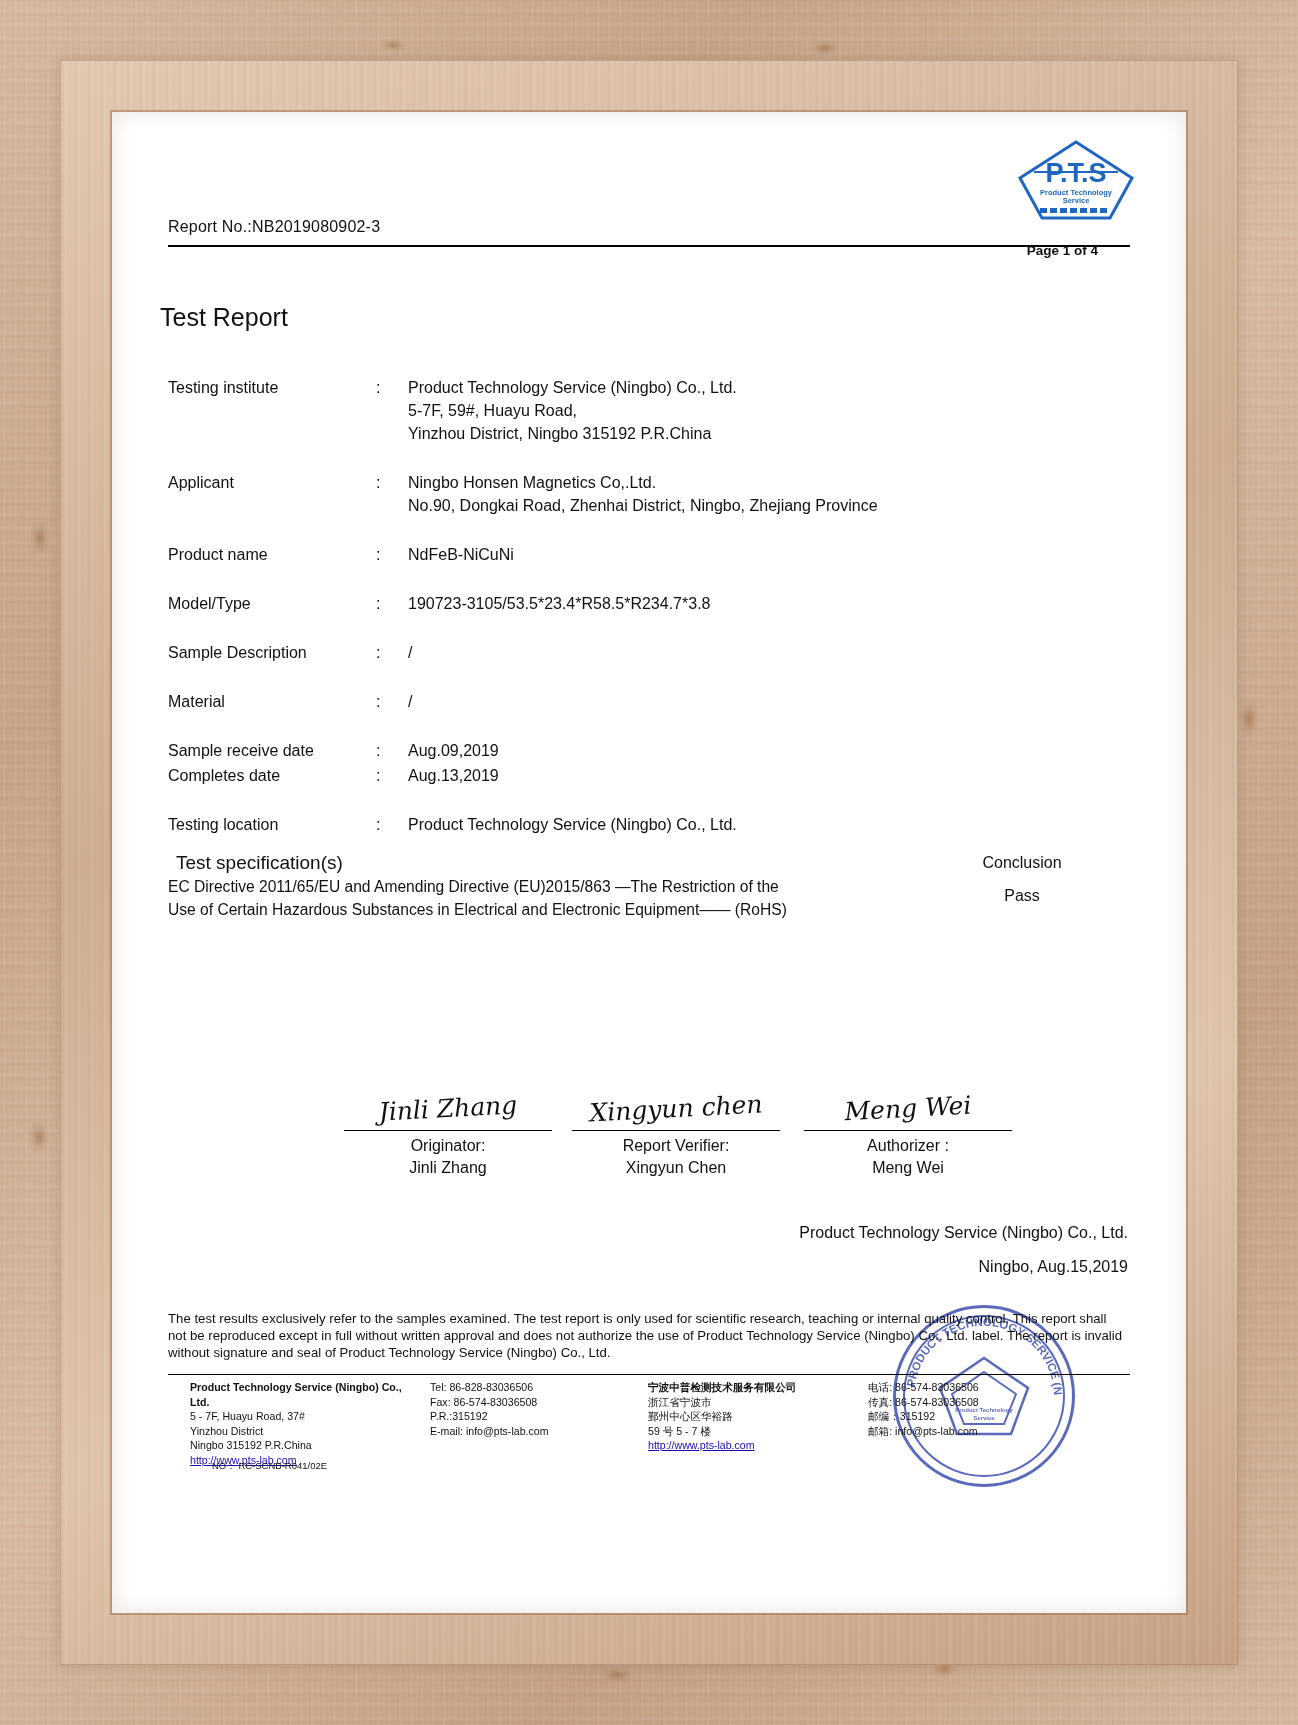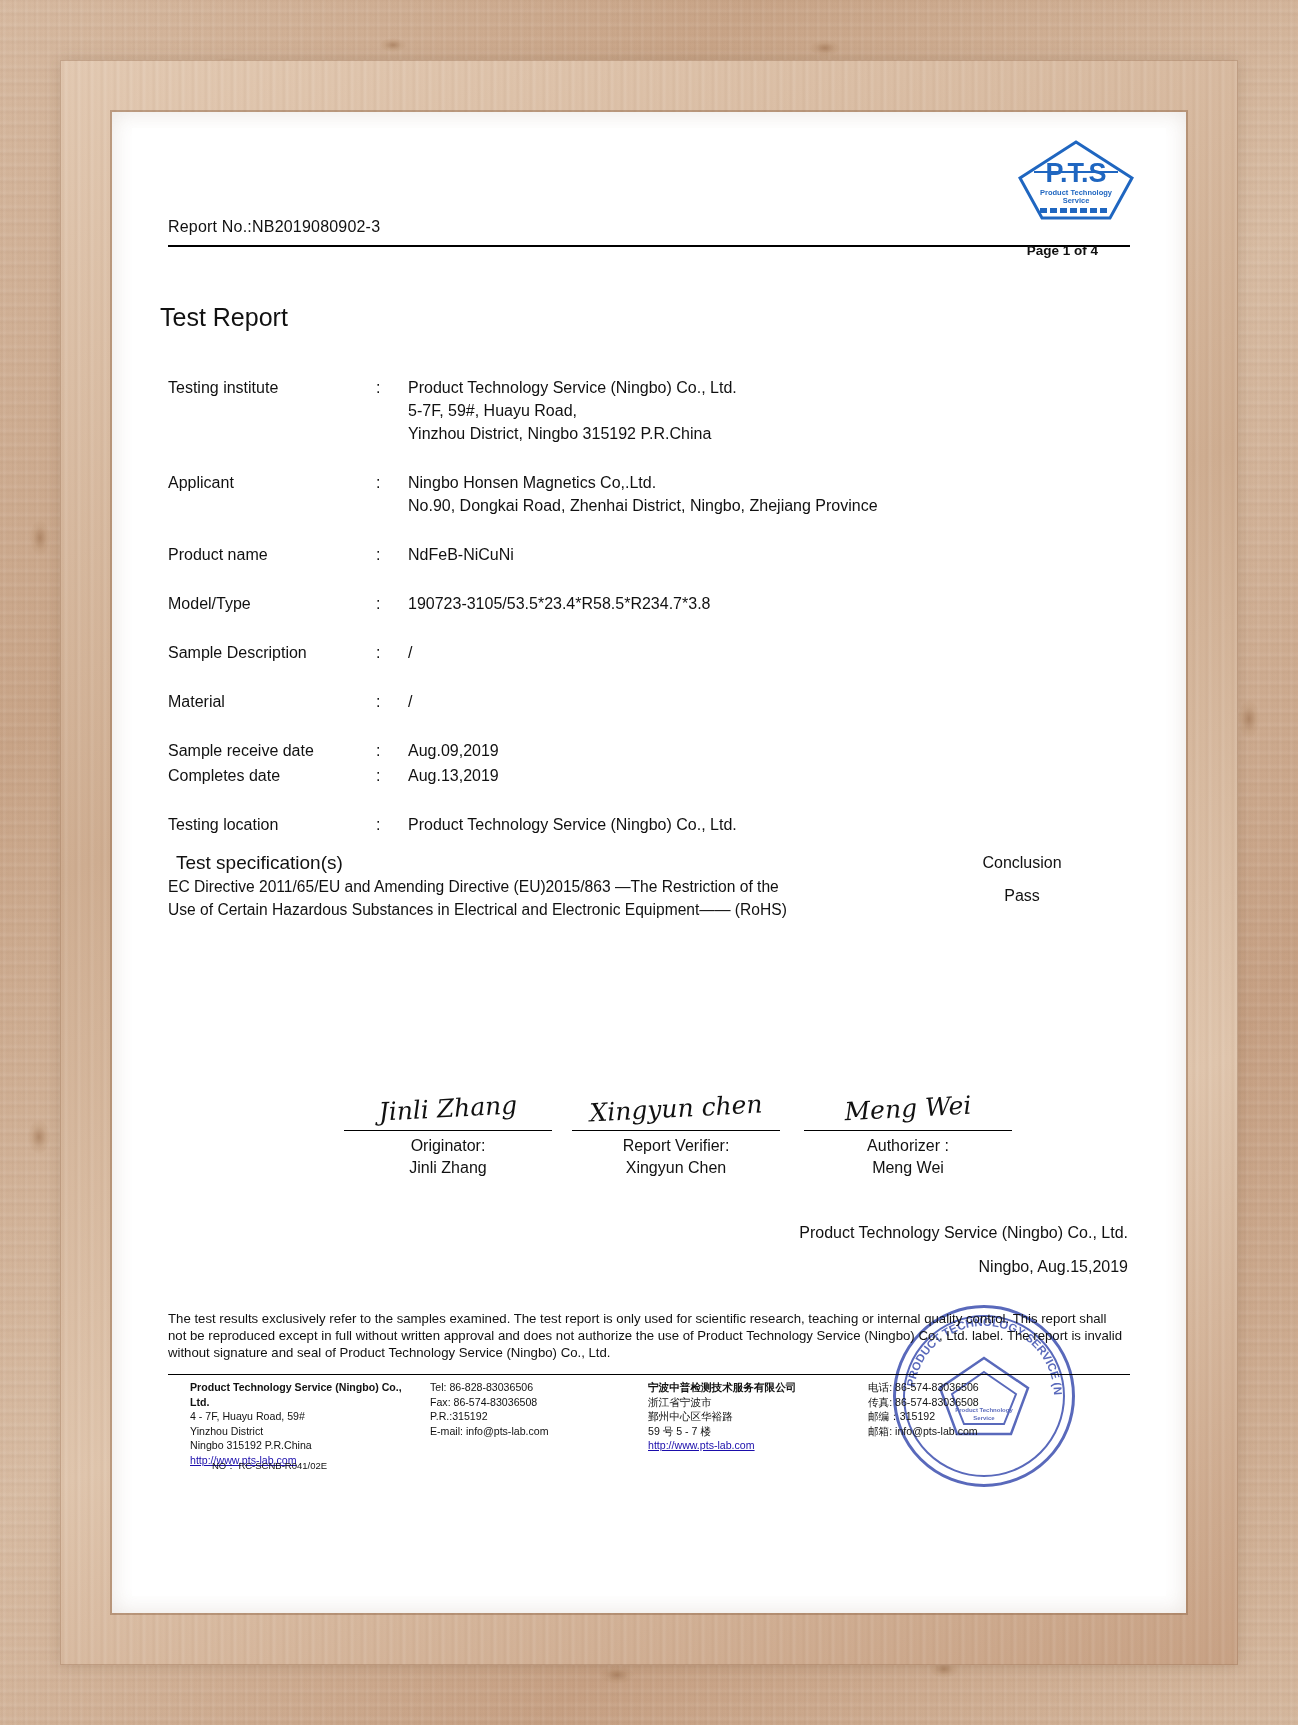--- a/index.html
+++ b/index.html
@@ -441,21 +441,21 @@
     </svg>
   </div>
 
   <div class="disclaimer">The test results exclusively refer to the samples examined. The test report is only used  for scientific research, teaching or internal quality control. This report shall not be reproduced except in full without written approval and does not authorize the use of Product Technology Service (Ningbo) Co., Ltd. label. The report is invalid without signature and seal of Product Technology Service (Ningbo) Co., Ltd.</div>
 
   <div class="footer-rule"></div>
 
   <div class="footer">
     <div class="fcol c1">
       <div class="bold">Product Technology Service (Ningbo) Co., Ltd.</div>
-      <div>4 - 7F, Huayu Road, 59#</div>
+      <div>5 - 7F, Huayu Road, 37#</div>
       <div>Yinzhou District</div>
       <div>Ningbo 315192  P.R.China</div>
       <div class="link">http://www.pts-lab.com</div>
       <div class="docid">NO： RC-SCNB-R041/02E</div>
     </div>
     <div class="fcol c2">
       <div>Tel: 86-828-83036506</div>
       <div>Fax: 86-574-83036508</div>
       <div>P.R.:315192</div>
       <div>E-mail: info@pts-lab.com</div>

